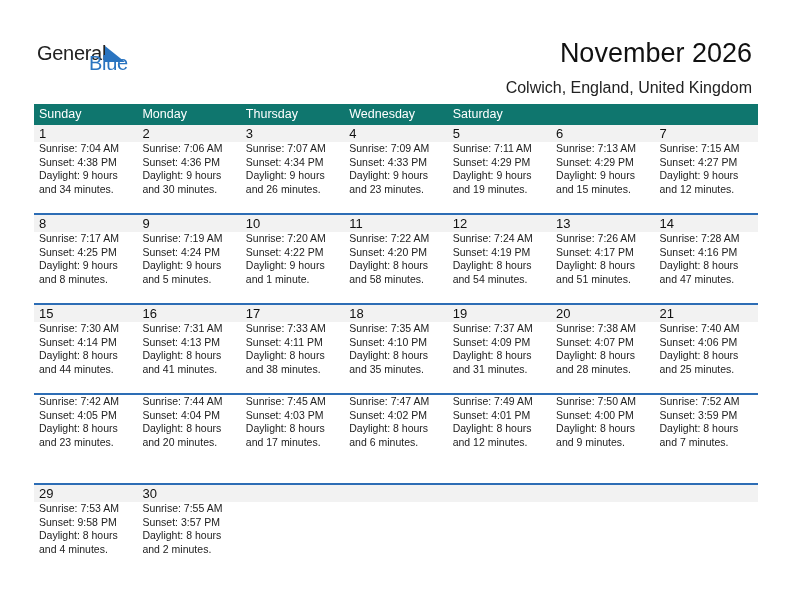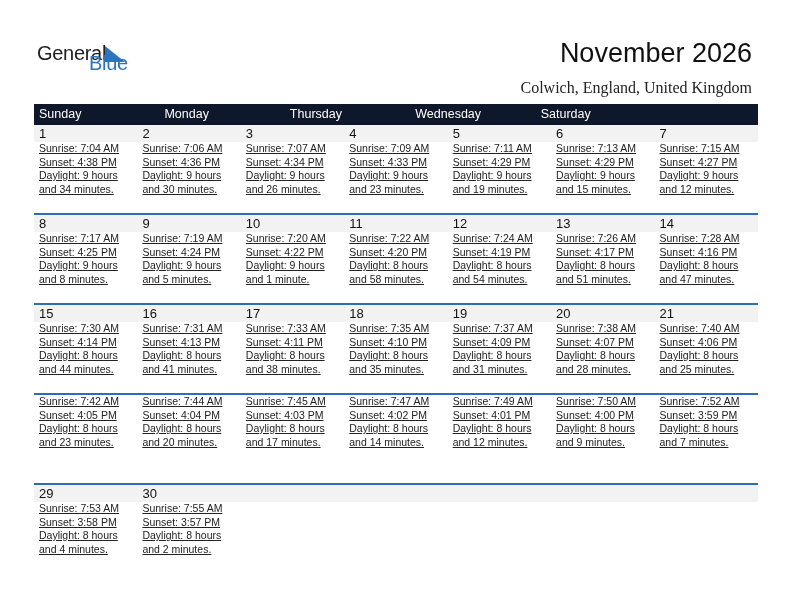--- a/index.html
+++ b/index.html
@@ -2,29 +2,29 @@
 <html><head>
 <meta charset="utf-8">
 <style>
   html, body { margin: 0; padding: 0; background: #ffffff; }
   body { width: 792px; height: 612px; position: relative; overflow: hidden; font-family: "Liberation Sans", sans-serif; color: #222; }
   .logo { position: absolute; left: 37px; top: 42px; width: 100px; height: 40px; }
   .logo .general { position: absolute; left: 0; top: 0; font-size: 20px; color: #222; letter-spacing: -0.3px; }
   .logo .blue { position: absolute; left: 52px; top: 10px; font-size: 20px; color: #2a74c0; letter-spacing: -0.3px; }
   .logo svg { position: absolute; left: 68px; top: 4px; }
   .title { position: absolute; right: 40px; top: 38px; font-size: 27px; color: #111; text-align: center; }
-  .subtitle { position: absolute; right: 40px; top: 79px; font-size: 16px; color: #222; font-family: Liberation Serif, serif; }
+  .subtitle { position: absolute; right: 40px; top: 79px; font-size: 16px; color: #222; }
   .cal { position: absolute; left: 34px; top: 104px; width: 724px; }
-  .hdr { display: flex; height: 21px; background: #0f172a; gap: 22px; }
+  .hdr { display: flex; height: 21px; background: #0f766e; }
   .hdr div { width: 103.43px; color: #fff; font-size: 12.5px; line-height: 21px; padding-left: 5px; box-sizing: border-box; }
   .week { border-top: 2px solid #2d6db5; height: 88px; }
   .week:first-of-type { border-top: none; }
   .nums { display: flex; height: 17px; background: #f2f2f2; }
   .nums div { width: 103.43px; font-size: 13px; line-height: 17px; padding-left: 5px; box-sizing: border-box; color: #111; }
-  .details { display: flex; text-decoration: underline; }
+  .details { display: flex; }
   .details .cell { width: 103.43px; padding-left: 5px; box-sizing: border-box; font-size: 10.5px; line-height: 13.5px; color: #222; }
 </style>
 </head>
 <body>
 
 <div class="logo">
   <span class="general">General</span>
   <svg width="22" height="16" viewBox="0 0 22 16">
       <polygon points="0,0 0,16 20,16" fill="#2a74c0"></polygon>
     </svg>
@@ -225,21 +225,21 @@
           <div class="cell">
             <div>Sunrise: 7:45 AM</div>
             <div>Sunset: 4:03 PM</div>
             <div>Daylight: 8 hours</div>
             <div>and 17 minutes.</div>
           </div>
           <div class="cell">
             <div>Sunrise: 7:47 AM</div>
             <div>Sunset: 4:02 PM</div>
             <div>Daylight: 8 hours</div>
-            <div>and 14 minutes.</div>
+            <div>and 6 minutes.</div>
           </div>
           <div class="cell">
             <div>Sunrise: 7:49 AM</div>
             <div>Sunset: 4:01 PM</div>
             <div>Daylight: 8 hours</div>
             <div>and 12 minutes.</div>
           </div>
           <div class="cell">
             <div>Sunrise: 7:50 AM</div>
             <div>Sunset: 4:00 PM</div>
@@ -260,21 +260,21 @@
           <div>30</div>
           <div></div>
           <div></div>
           <div></div>
           <div></div>
           <div></div>
         </div>
         <div class="details">
           <div class="cell">
             <div>Sunrise: 7:53 AM</div>
-            <div>Sunset: 3:58 PM</div>
+            <div>Sunset: 9:58 PM</div>
             <div>Daylight: 8 hours</div>
             <div>and 4 minutes.</div>
           </div>
           <div class="cell">
             <div>Sunrise: 7:55 AM</div>
             <div>Sunset: 3:57 PM</div>
             <div>Daylight: 8 hours</div>
             <div>and 2 minutes.</div>
           </div>
           <div class="cell">

